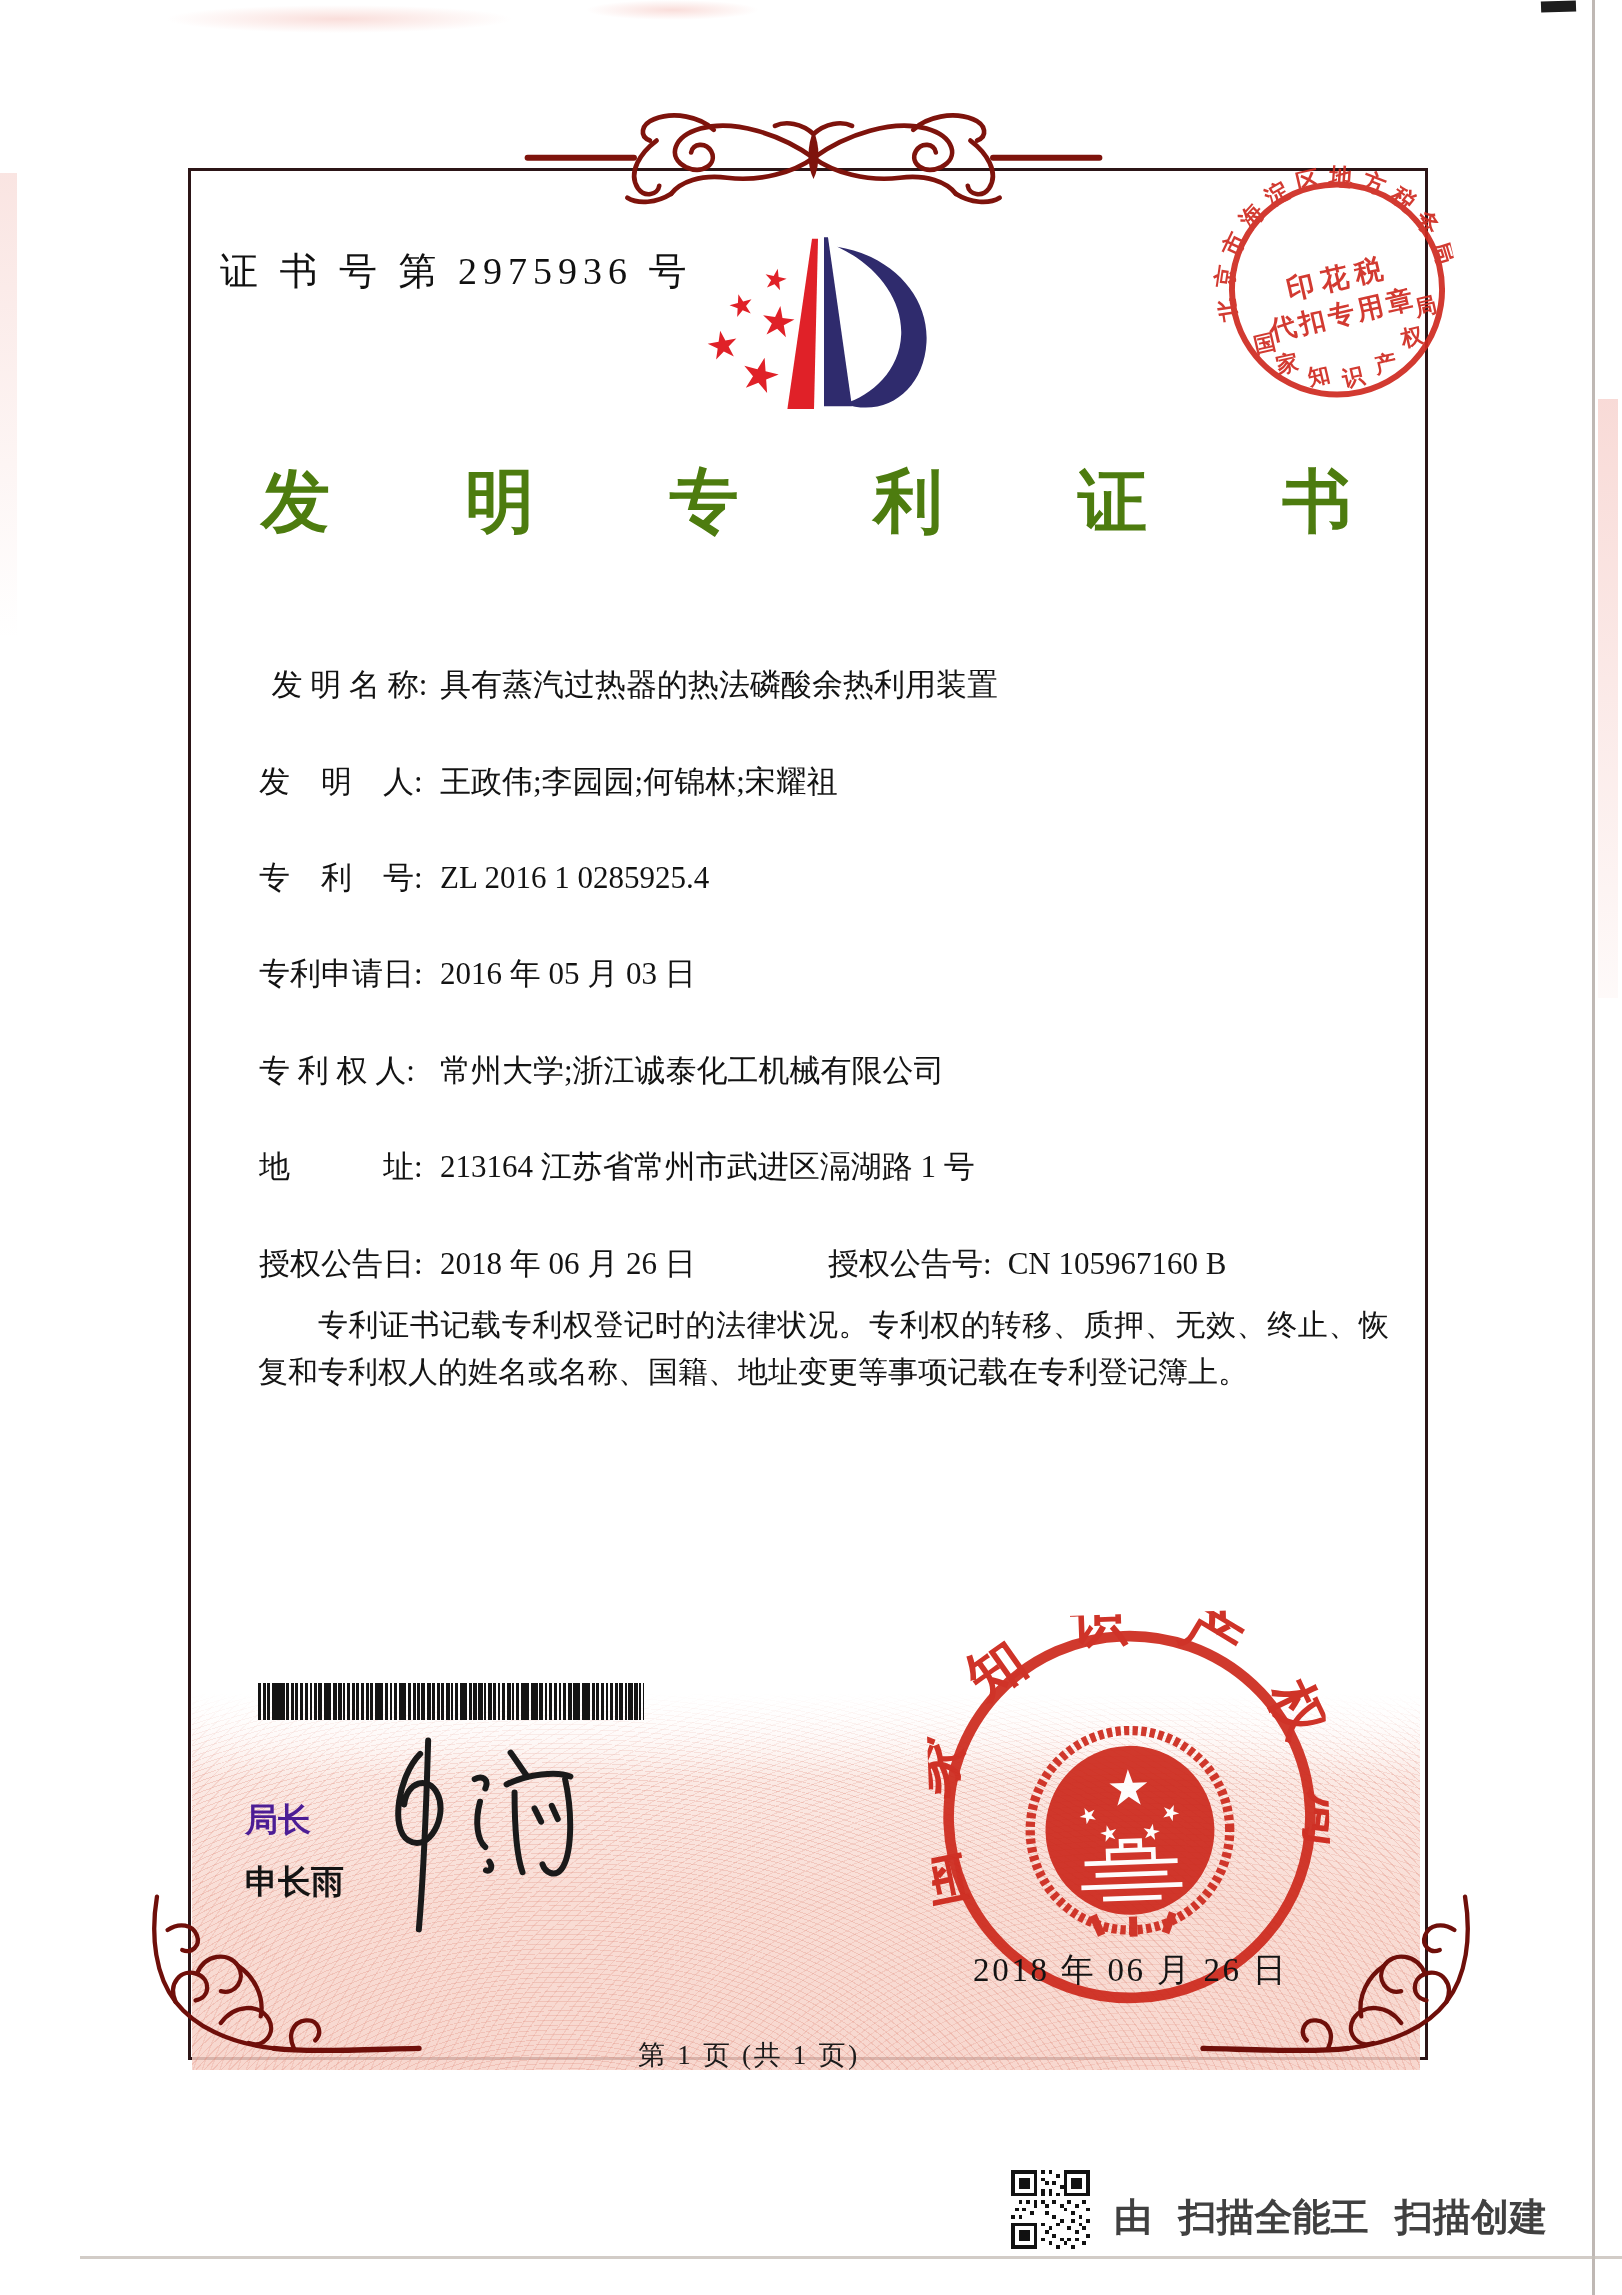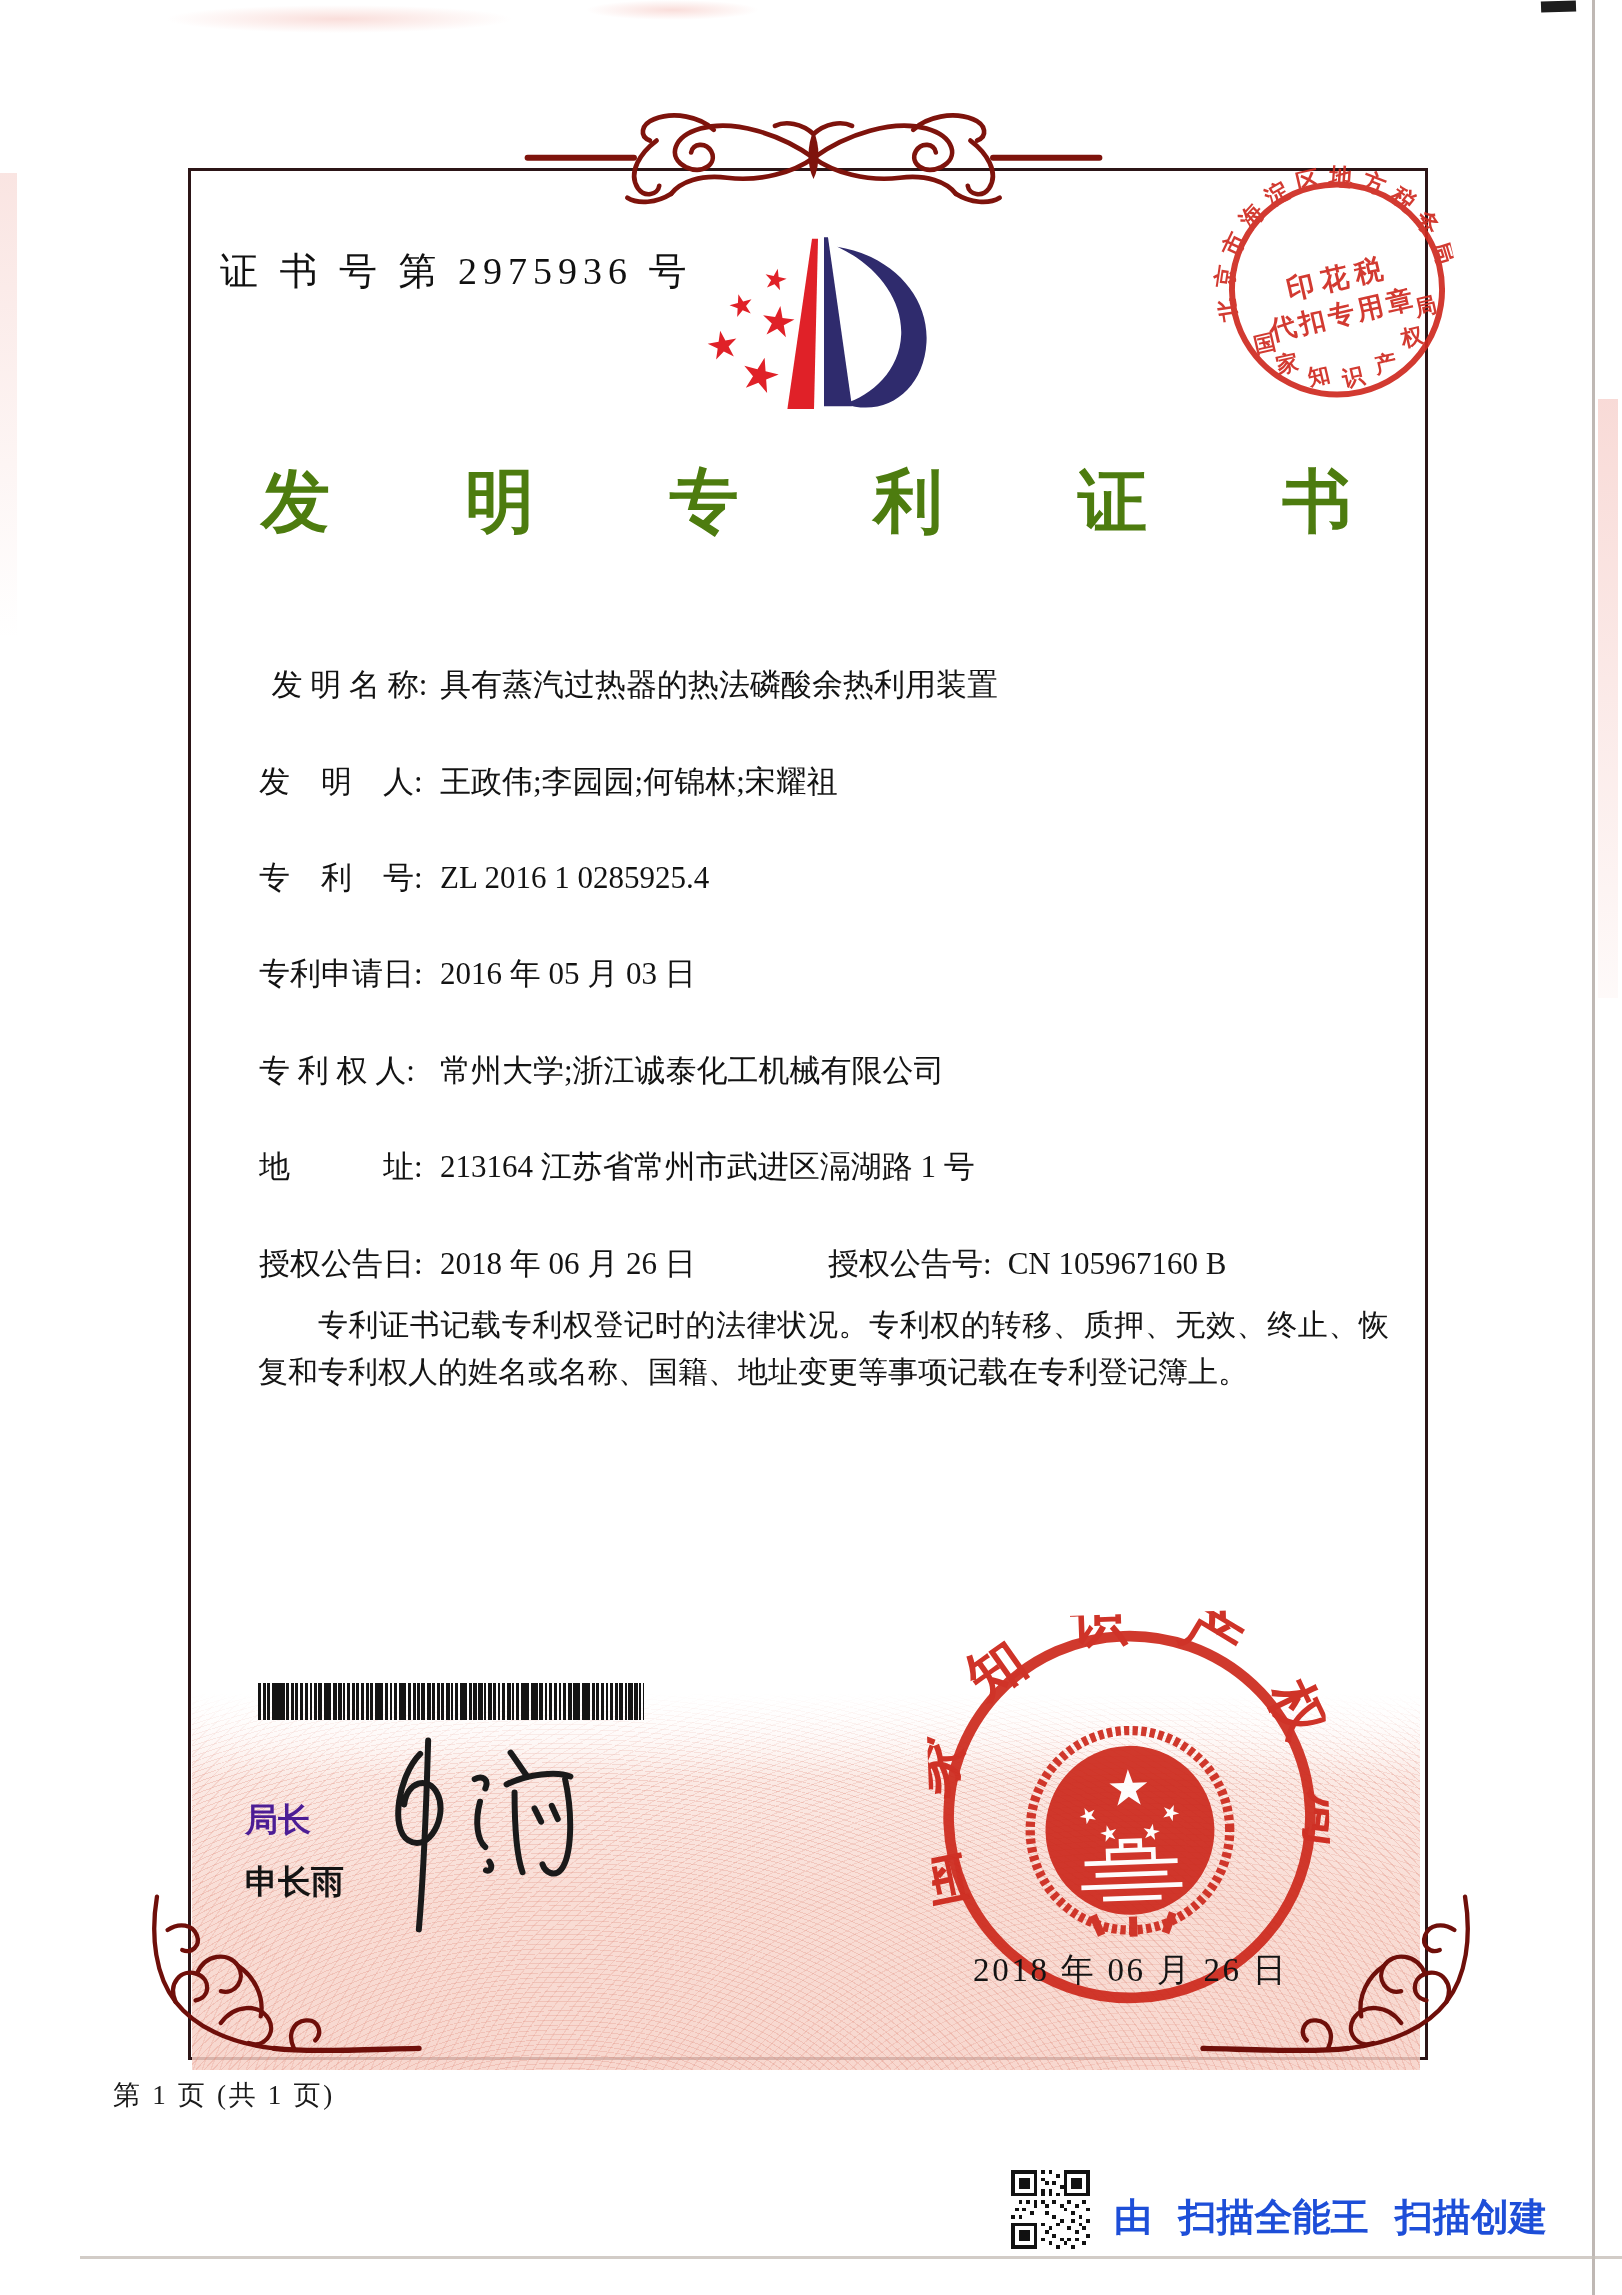--- a/index.html
+++ b/index.html
@@ -65,28 +65,28 @@
      font-family:"Liberation Sans","DejaVu Sans",sans-serif;color:#4c1d95;}
   .director-name{left:245px;top:1860px;font-size:33px;font-weight:600;
      font-family:"Liberation Sans","DejaVu Sans",sans-serif;color:#141414;}
   .signature{left:363px;top:1735px;}
 
   
   .seal{left:930px;top:1614px;transform:rotate(-2deg);}
   .seal-date{left:973px;top:1948px;font-size:33px;letter-spacing:2.7px;color:#141414;white-space:nowrap;}
 
   
-  .page-footer{left:113px;top:2037px;width:1272px;text-align:left;font-size:27px;color:#1a1a1a;letter-spacing:2.7px;margin-top:40px;}
+  .page-footer{left:113px;top:2037px;width:1272px;text-align:center;font-size:27px;color:#1a1a1a;letter-spacing:2.7px;}
 
   
   .tax-stamp{left:1216px;top:165px;transform:rotate(-13deg);opacity:.92;}
 
   
   .qr{left:1011px;top:2170px;}
-  .scan-credit{left:1114px;top:2192px;font-size:38px;color:#1d4ed8;word-spacing:16px;
+  .scan-credit{left:1114px;top:2192px;font-size:38px;color:#404040;word-spacing:16px;
      font-family:"Liberation Sans","DejaVu Sans",sans-serif;font-weight:600;}
 
   svg{display:block;}
 </style>
 </head>
 <body>
 
 <div class="abs scan-edge-right"></div>
 <div class="abs scan-edge-bottom"></div>
 <div class="abs scan-mark-topright"></div>

